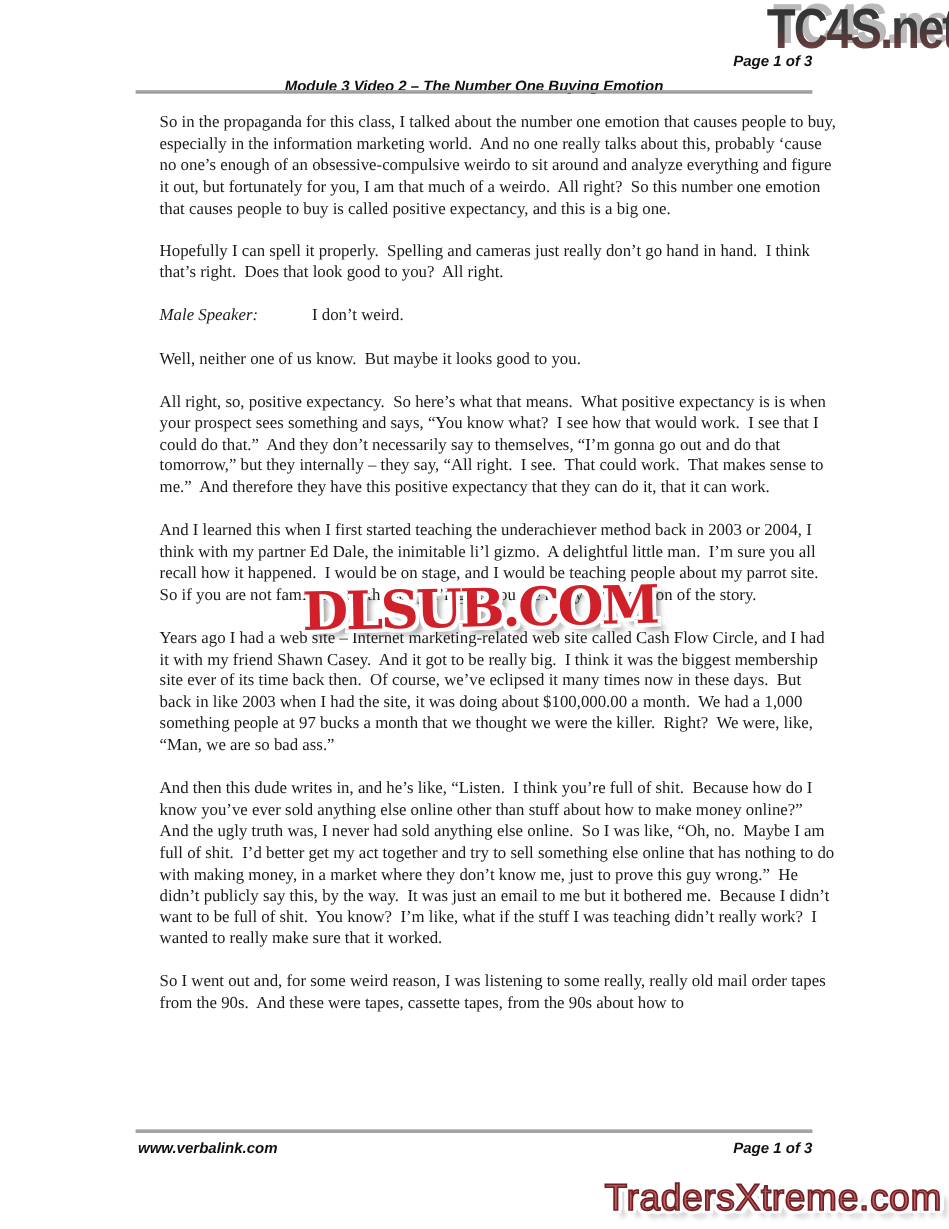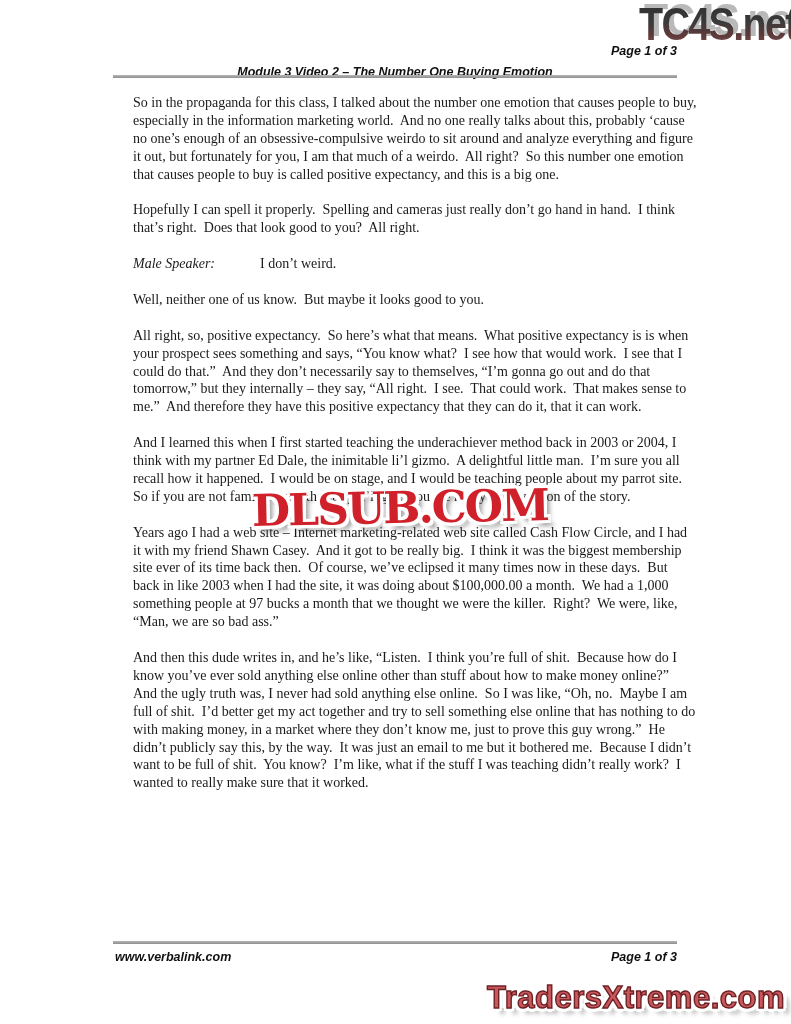--- a/index.html
+++ b/index.html
@@ -63,21 +63,21 @@
     position:absolute; top:950px;
     font-family:"Liberation Sans", sans-serif; font-weight:bold; font-style:italic;
     font-size:12.5px; color:#101010;
   }
   .footer-left { left:115px; }
   .footer-right { left:113px; width:564px; text-align:right; }
 
   
   .banner {
     position:absolute; top:980px; right:6px;
-    font-family:"Liberation Sans", sans-serif; font-weight:bold;
+    font-family:"Liberation Sans", sans-serif; font-weight:normal;
     font-size:31px; letter-spacing:0.5px; white-space:nowrap;
     color:#c8585b; -webkit-text-stroke:1.4px #6e2125;
     text-shadow:
       -3px -3px 0 #fff, 3px -3px 0 #fff, -3px 3px 0 #fff, 3px 3px 0 #fff,
       0 -4px 0 #fff, 0 4px 0 #fff, -4px 0 0 #fff, 4px 0 0 #fff,
       6px 6px 4px rgba(120,120,120,0.55);
   }
 </style>
 </head>
 <body>
@@ -97,20 +97,21 @@
 
   <div class="body-text">
     <p>So in the propaganda for this class, I talked about the number one emotion that causes people to buy, especially in the information marketing world.  And no one really talks about this, probably ‘cause no one’s enough of an obsessive-compulsive weirdo to sit around and analyze everything and figure it out, but fortunately for you, I am that much of a weirdo.  All right?  So this number one emotion that causes people to buy is called positive expectancy, and this is a big one.</p>
     <p>Hopefully I can spell it properly.  Spelling and cameras just really don’t go hand in hand.  I think that’s right.  Does that look good to you?  All right.</p>
     <p class="speaker-line"><span class="speaker">Male Speaker:</span><span>I don’t weird.</span></p>
     <p>Well, neither one of us know.  But maybe it looks good to you.</p>
     <p>All right, so, positive expectancy.  So here’s what that means.  What positive expectancy is is when your prospect sees something and says, “You know what?  I see how that would work.  I see that I could do that.”  And they don’t necessarily say to themselves, “I’m gonna go out and do that tomorrow,” but they internally – they say, “All right.  I see.  That could work.  That makes sense to me.”  And therefore they have this positive expectancy that they can do it, that it can work.</p>
     <p>And I learned this when I first started teaching the underachiever method back in 2003 or 2004, I think with my partner Ed Dale, the inimitable li’l gizmo.  A delightful little man.  I’m sure you all recall how it happened.  I would be on stage, and I would be teaching people about my parrot site.  So if you are not familiar with the story, I’ll give you the really brief version of the story.</p>
     <p>Years ago I had a web site – Internet marketing-related web site called Cash Flow Circle, and I had it with my friend Shawn Casey.  And it got to be really big.  I think it was the biggest membership site ever of its time back then.  Of course, we’ve eclipsed it many times now in these days.  But back in like 2003 when I had the site, it was doing about $100,000.00 a month.  We had a 1,000 something people at 97 bucks a month that we thought we were the killer.  Right?  We were, like, “Man, we are so bad ass.”</p>
     <p>And then this dude writes in, and he’s like, “Listen.  I think you’re full of shit.  Because how do I know you’ve ever sold anything else online other than stuff about how to make money online?”  And the ugly truth was, I never had sold anything else online.  So I was like, “Oh, no.  Maybe I am full of shit.  I’d better get my act together and try to sell something else online that has nothing to do with making money, in a market where they don’t know me, just to prove this guy wrong.”  He didn’t publicly say this, by the way.  It was just an email to me but it bothered me.  Because I didn’t want to be full of shit.  You know?  I’m like, what if the stuff I was teaching didn’t really work?  I wanted to really make sure that it worked.</p>
+    <p>So I went out and, for some weird reason, I was listening to some really, really old mail order tapes from the 90s.  And these were tapes, cassette tapes, from the 90s about how to</p>
   </div>
 
   <div class="watermark">DLSUB.COM</div>
 
   <div class="rule rule-bottom"></div>
   <div class="footer-left">www.verbalink.com</div>
   <div class="footer-right">Page 1 of 3</div>
 
   <div class="banner">TradersXtreme.com</div>
 

